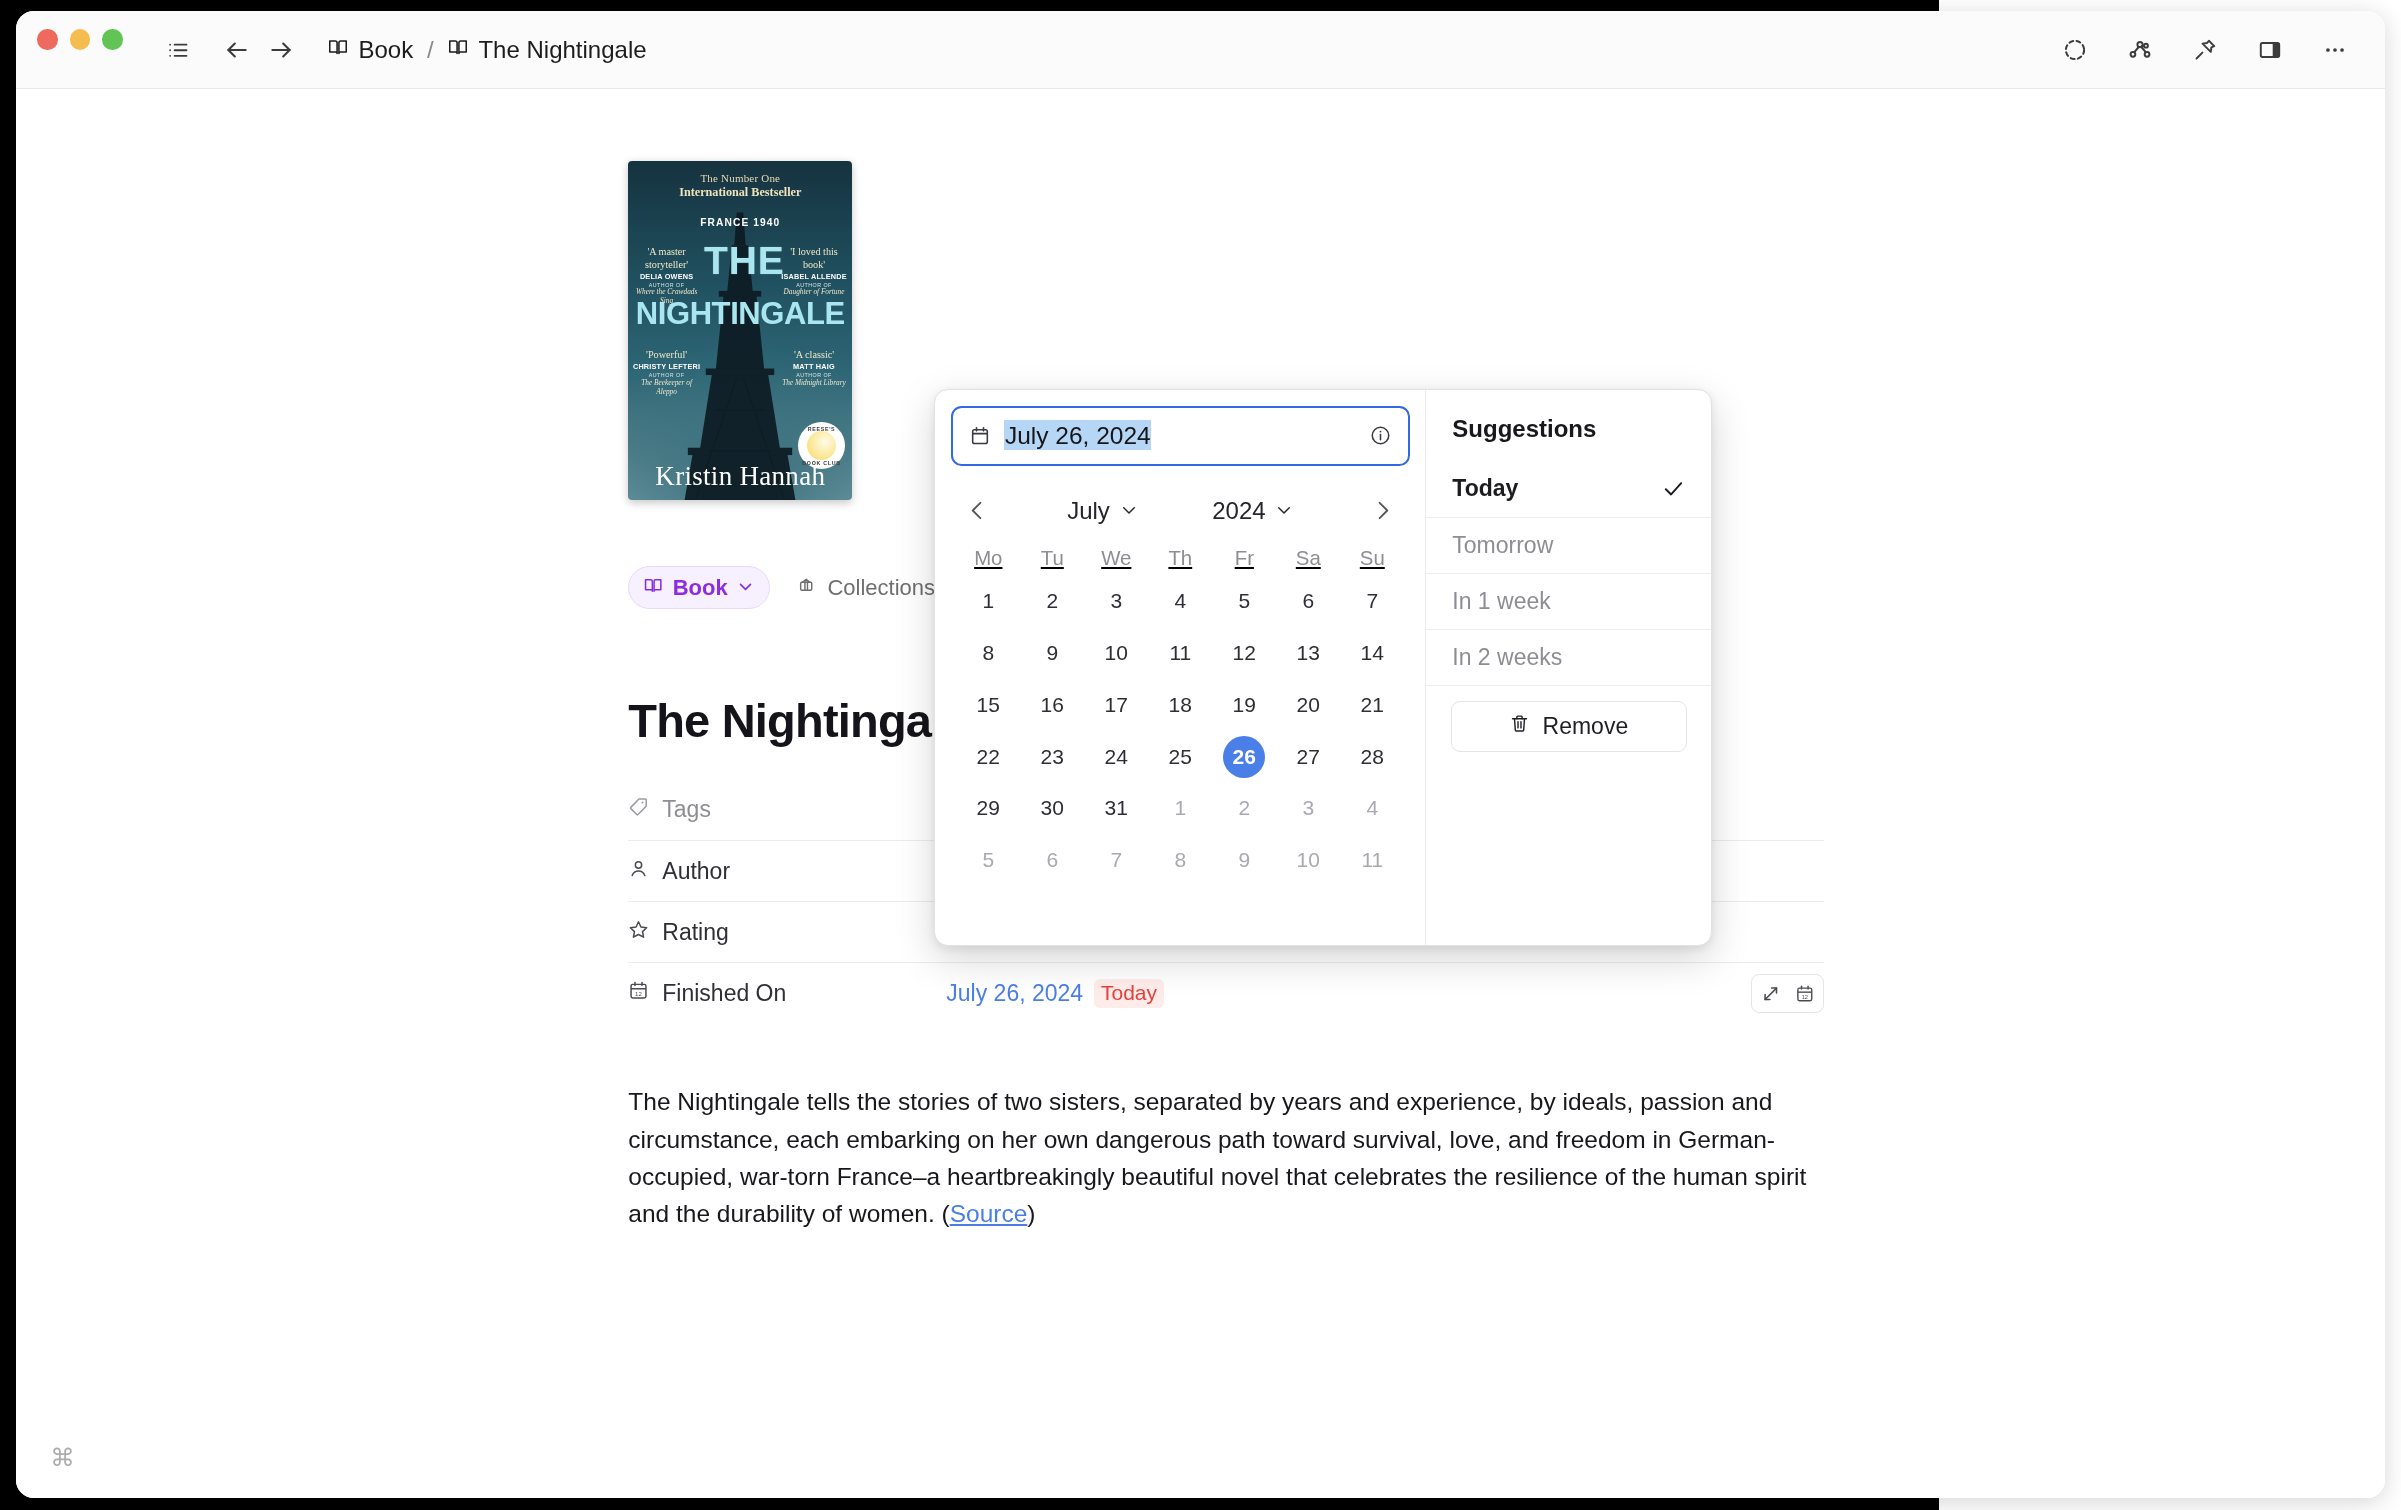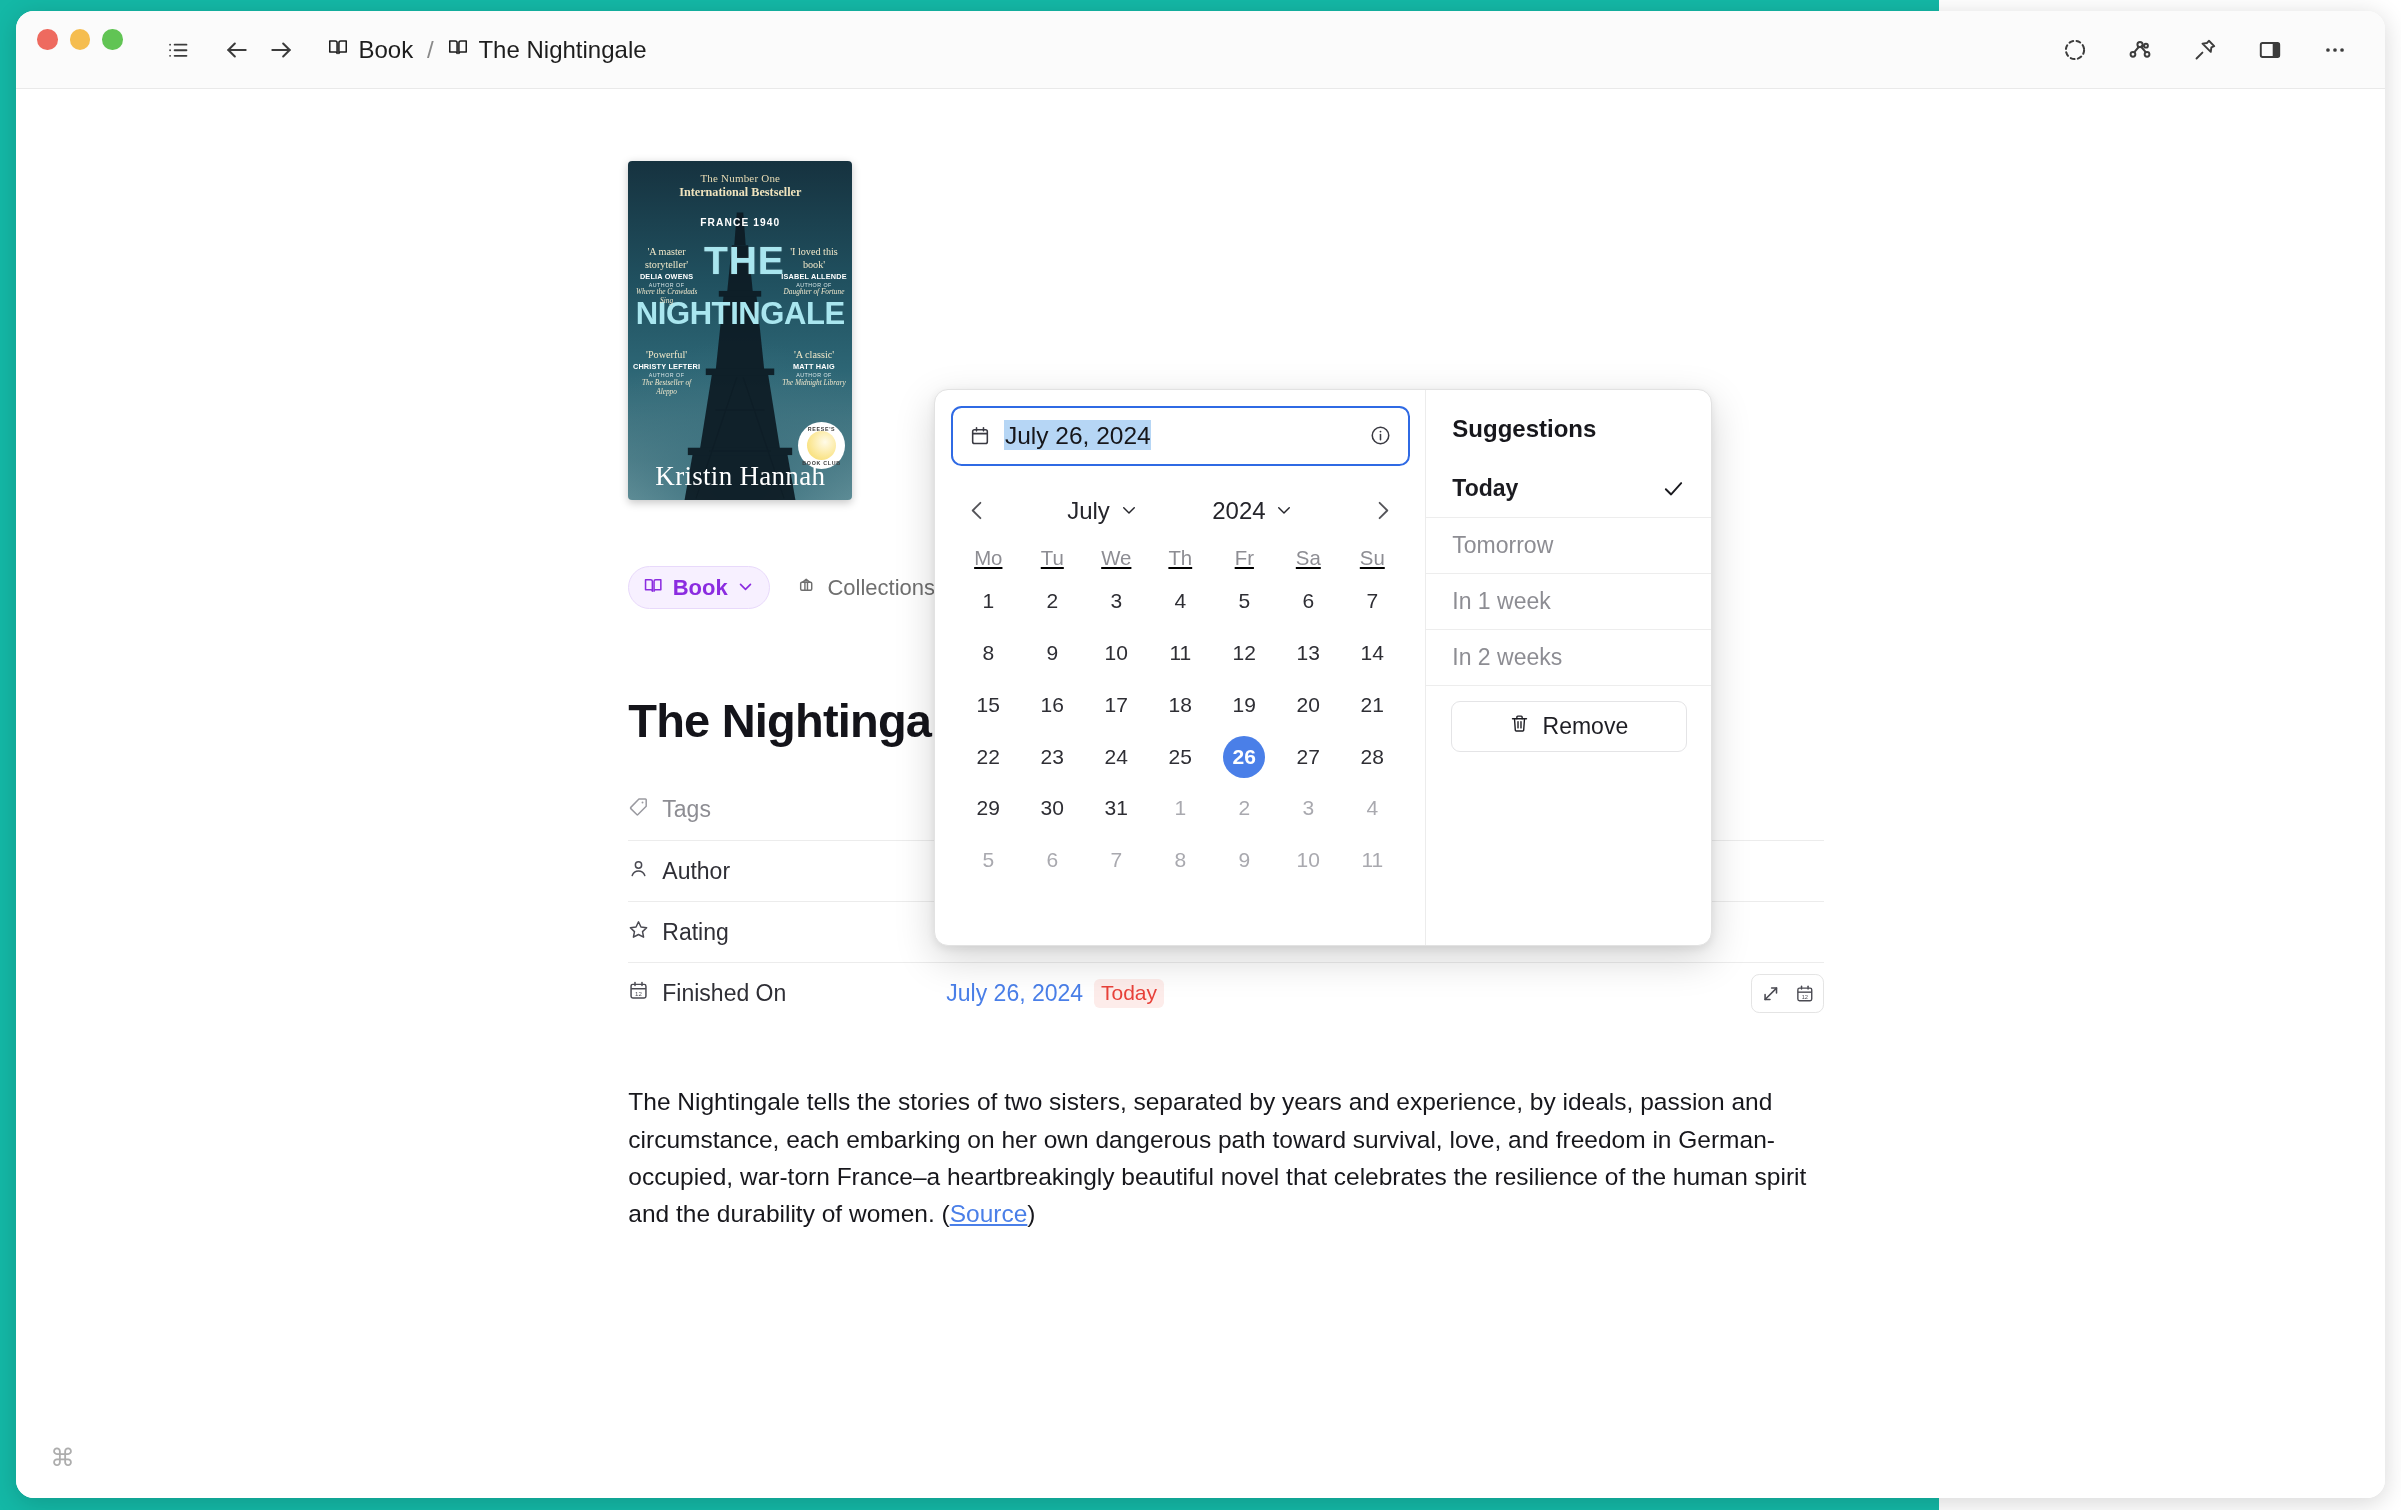--- a/index.html
+++ b/index.html
@@ -9,21 +9,21 @@
     height: 1510px;
     background: #ffffff;
     font-family: "Liberation Sans", sans-serif;
     overflow: hidden;
   }
 
   #root {
     position: relative;
     width: 1939px;
     height: 1510px;
-    background: #14b8a6;
+    background: #000000;
   }
 
   
   .window {
     position: absolute;
     left: 16.3px;
     top: 11.4px;
     width: 2369px;
     height: 1487px;
     background: #ffffff;
@@ -613,21 +613,21 @@
           <div class="blurb bl-tr">
             <div class="q">'I loved this book'</div>
             <div class="nm">ISABEL ALLENDE</div>
             <div class="ao">AUTHOR OF</div>
             <div class="bk">Daughter of Fortune</div>
           </div>
           <div class="blurb bl-bl">
             <div class="q">'Powerful'</div>
             <div class="nm">CHRISTY LEFTERI</div>
             <div class="ao">AUTHOR OF</div>
-            <div class="bk">The Bestseller of Aleppo</div>
+            <div class="bk">The Beekeeper of Aleppo</div>
           </div>
           <div class="blurb bl-br">
             <div class="q">'A classic'</div>
             <div class="nm">MATT HAIG</div>
             <div class="ao">AUTHOR OF</div>
             <div class="bk">The Midnight Library</div>
           </div>
 
           <div class="reese">
             <div class="reese-inner"></div>

